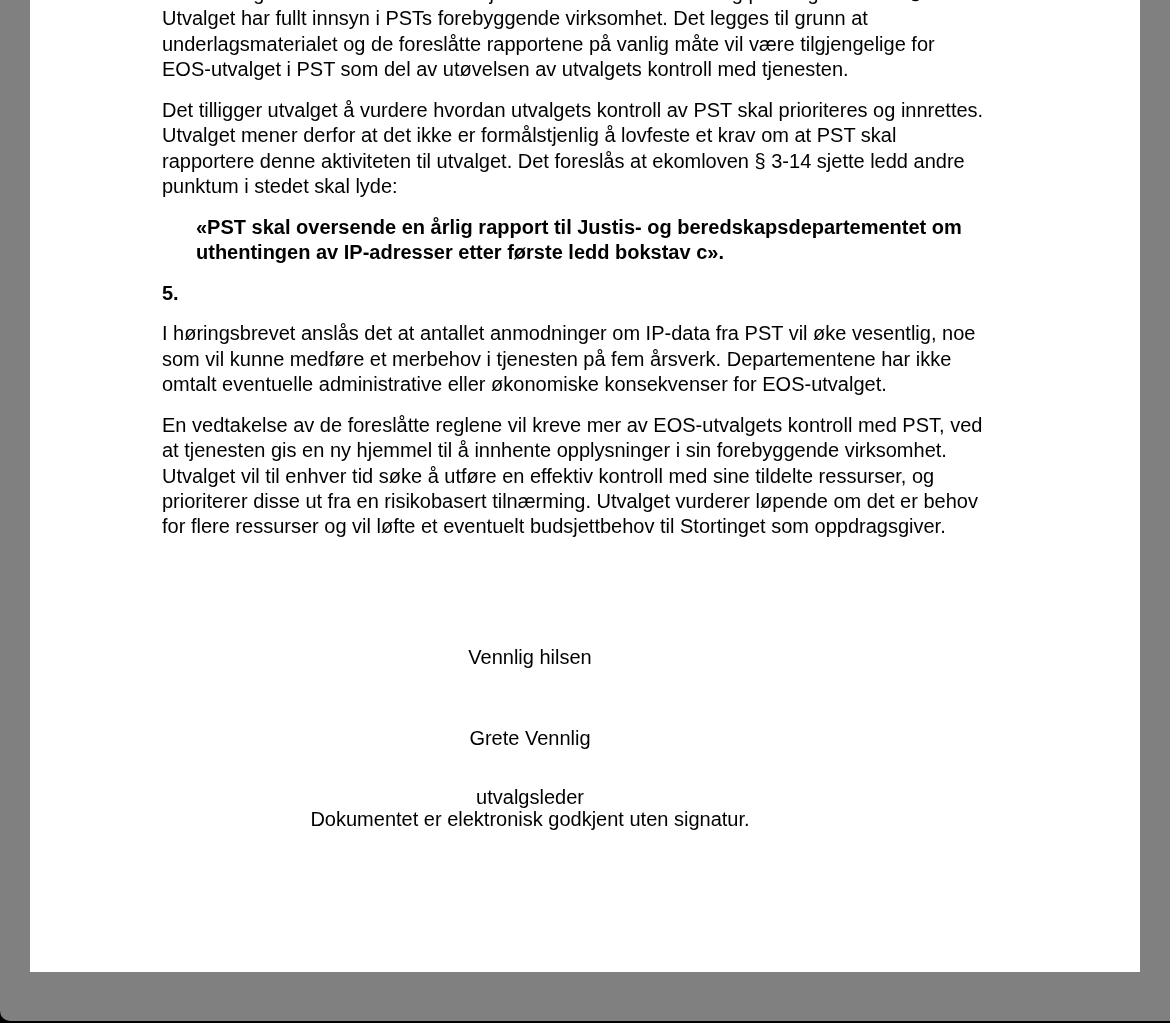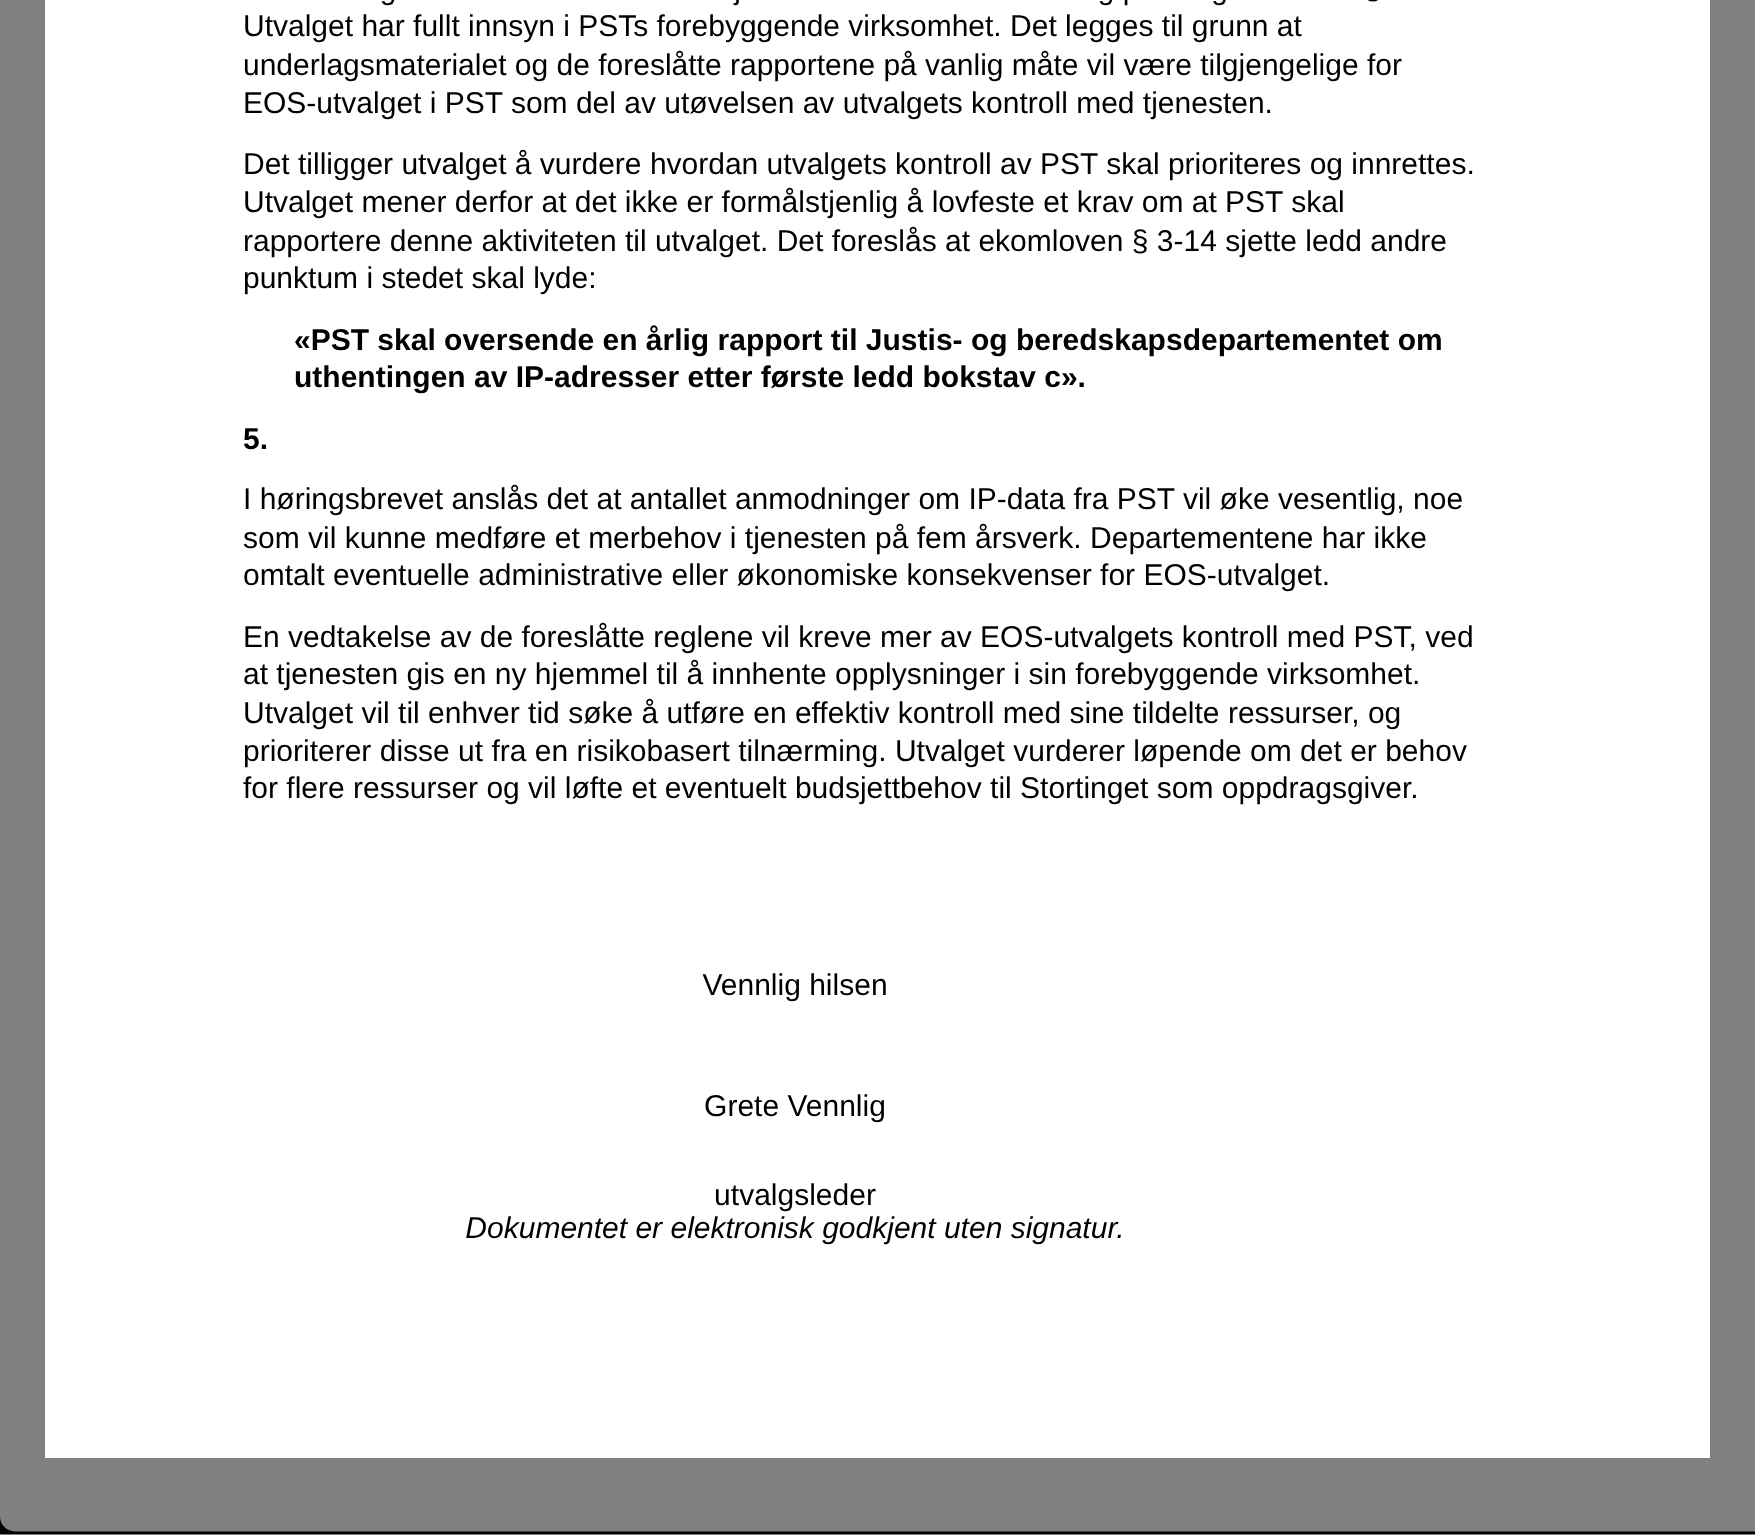--- a/index.html
+++ b/index.html
@@ -62,21 +62,21 @@
     }
     .closing {
       position: absolute;
       left: 0;
       width: 1000px;
       text-align: center;
       font-size: 20px;
       line-height: 25px;
       color: #000000;
     }
-    .italic { font-style: italic; }
+    .italic { }
   </style>
 </head>
 <body>
 
 <div class="viewer">
   <div class="page">
     <div class="content">
       <p class="para">EOS-utvalgets kontroll med PST er hjemlet i EOS-kontrolloven og politiregisterloven § 68.
 Utvalget har fullt innsyn i PSTs forebyggende virksomhet. Det legges til grunn at
 underlagsmaterialet og de foreslåtte rapportene på vanlig måte vil være tilgjengelige for

